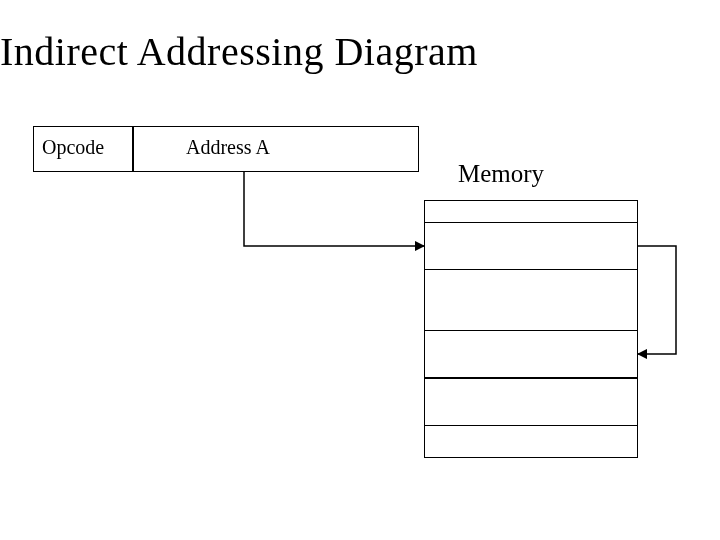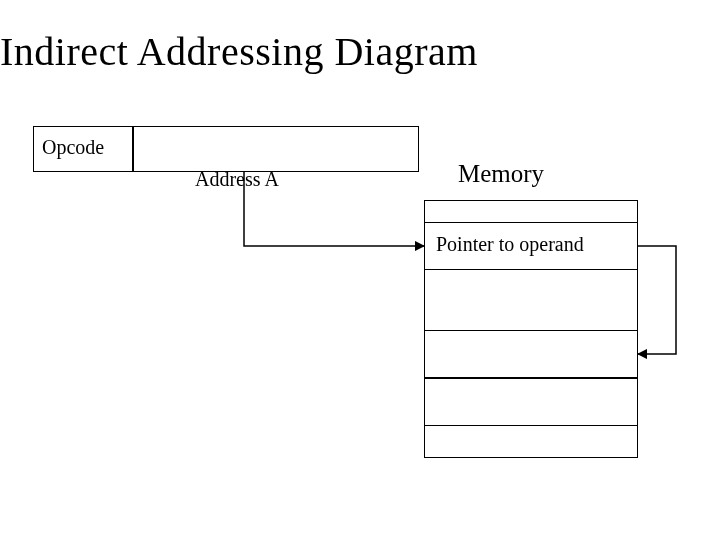--- a/index.html
+++ b/index.html
@@ -45,21 +45,21 @@
   }
   .cell-label {
     position: absolute;
     font-size: 20px;
     white-space: nowrap;
   }
   
   .opcode-box { left: 33px;  top: 126px; width: 100px; height: 46px; }
   .addr-box   { left: 133px; top: 126px; width: 286px; height: 46px; }
   .opcode-text { left: 42px;  top: 136px; }
-  .addr-text   { left: 195px; top: 136px; margin-top: 32px; }
+  .addr-text   { left: 186px; top: 136px; }
   
   .mem-outer { left: 424px; top: 200px; width: 214px; height: 258px; }
   .mem-row {
     position: absolute;
     left: 424px;
     width: 214px;
     height: 48px;
     border: 1.5px solid #000;
     box-sizing: border-box;
     background: #fff;
@@ -87,21 +87,20 @@
 
   <div class="box opcode-box"></div>
   <div class="box addr-box"></div>
   <div class="cell-label opcode-text">Opcode</div>
   <div class="cell-label addr-text">Address A</div>
 
   <div class="box mem-outer"></div>
   <div class="mem-row ptr"></div>
   <div class="mem-row operand"></div>
   <div class="mem-row r3"></div>
-  <div class="cell-label ptr-text">Pointer to operand</div>
 
   <svg class="lines" viewBox="0 0 720 540">
     <defs>
       <marker id="arrow" viewBox="0 0 10 10" refX="9" refY="5" markerWidth="7" markerHeight="7" orient="auto-start-reverse">
         <path d="M 0 0 L 10 5 L 0 10 z" fill="#000"></path>
       </marker>
     </defs>
 
     <path d="M 244 172 L 244 246 L 424 246" fill="none" stroke="#000" stroke-width="1.5" marker-end="url(#arrow)"></path>
 

